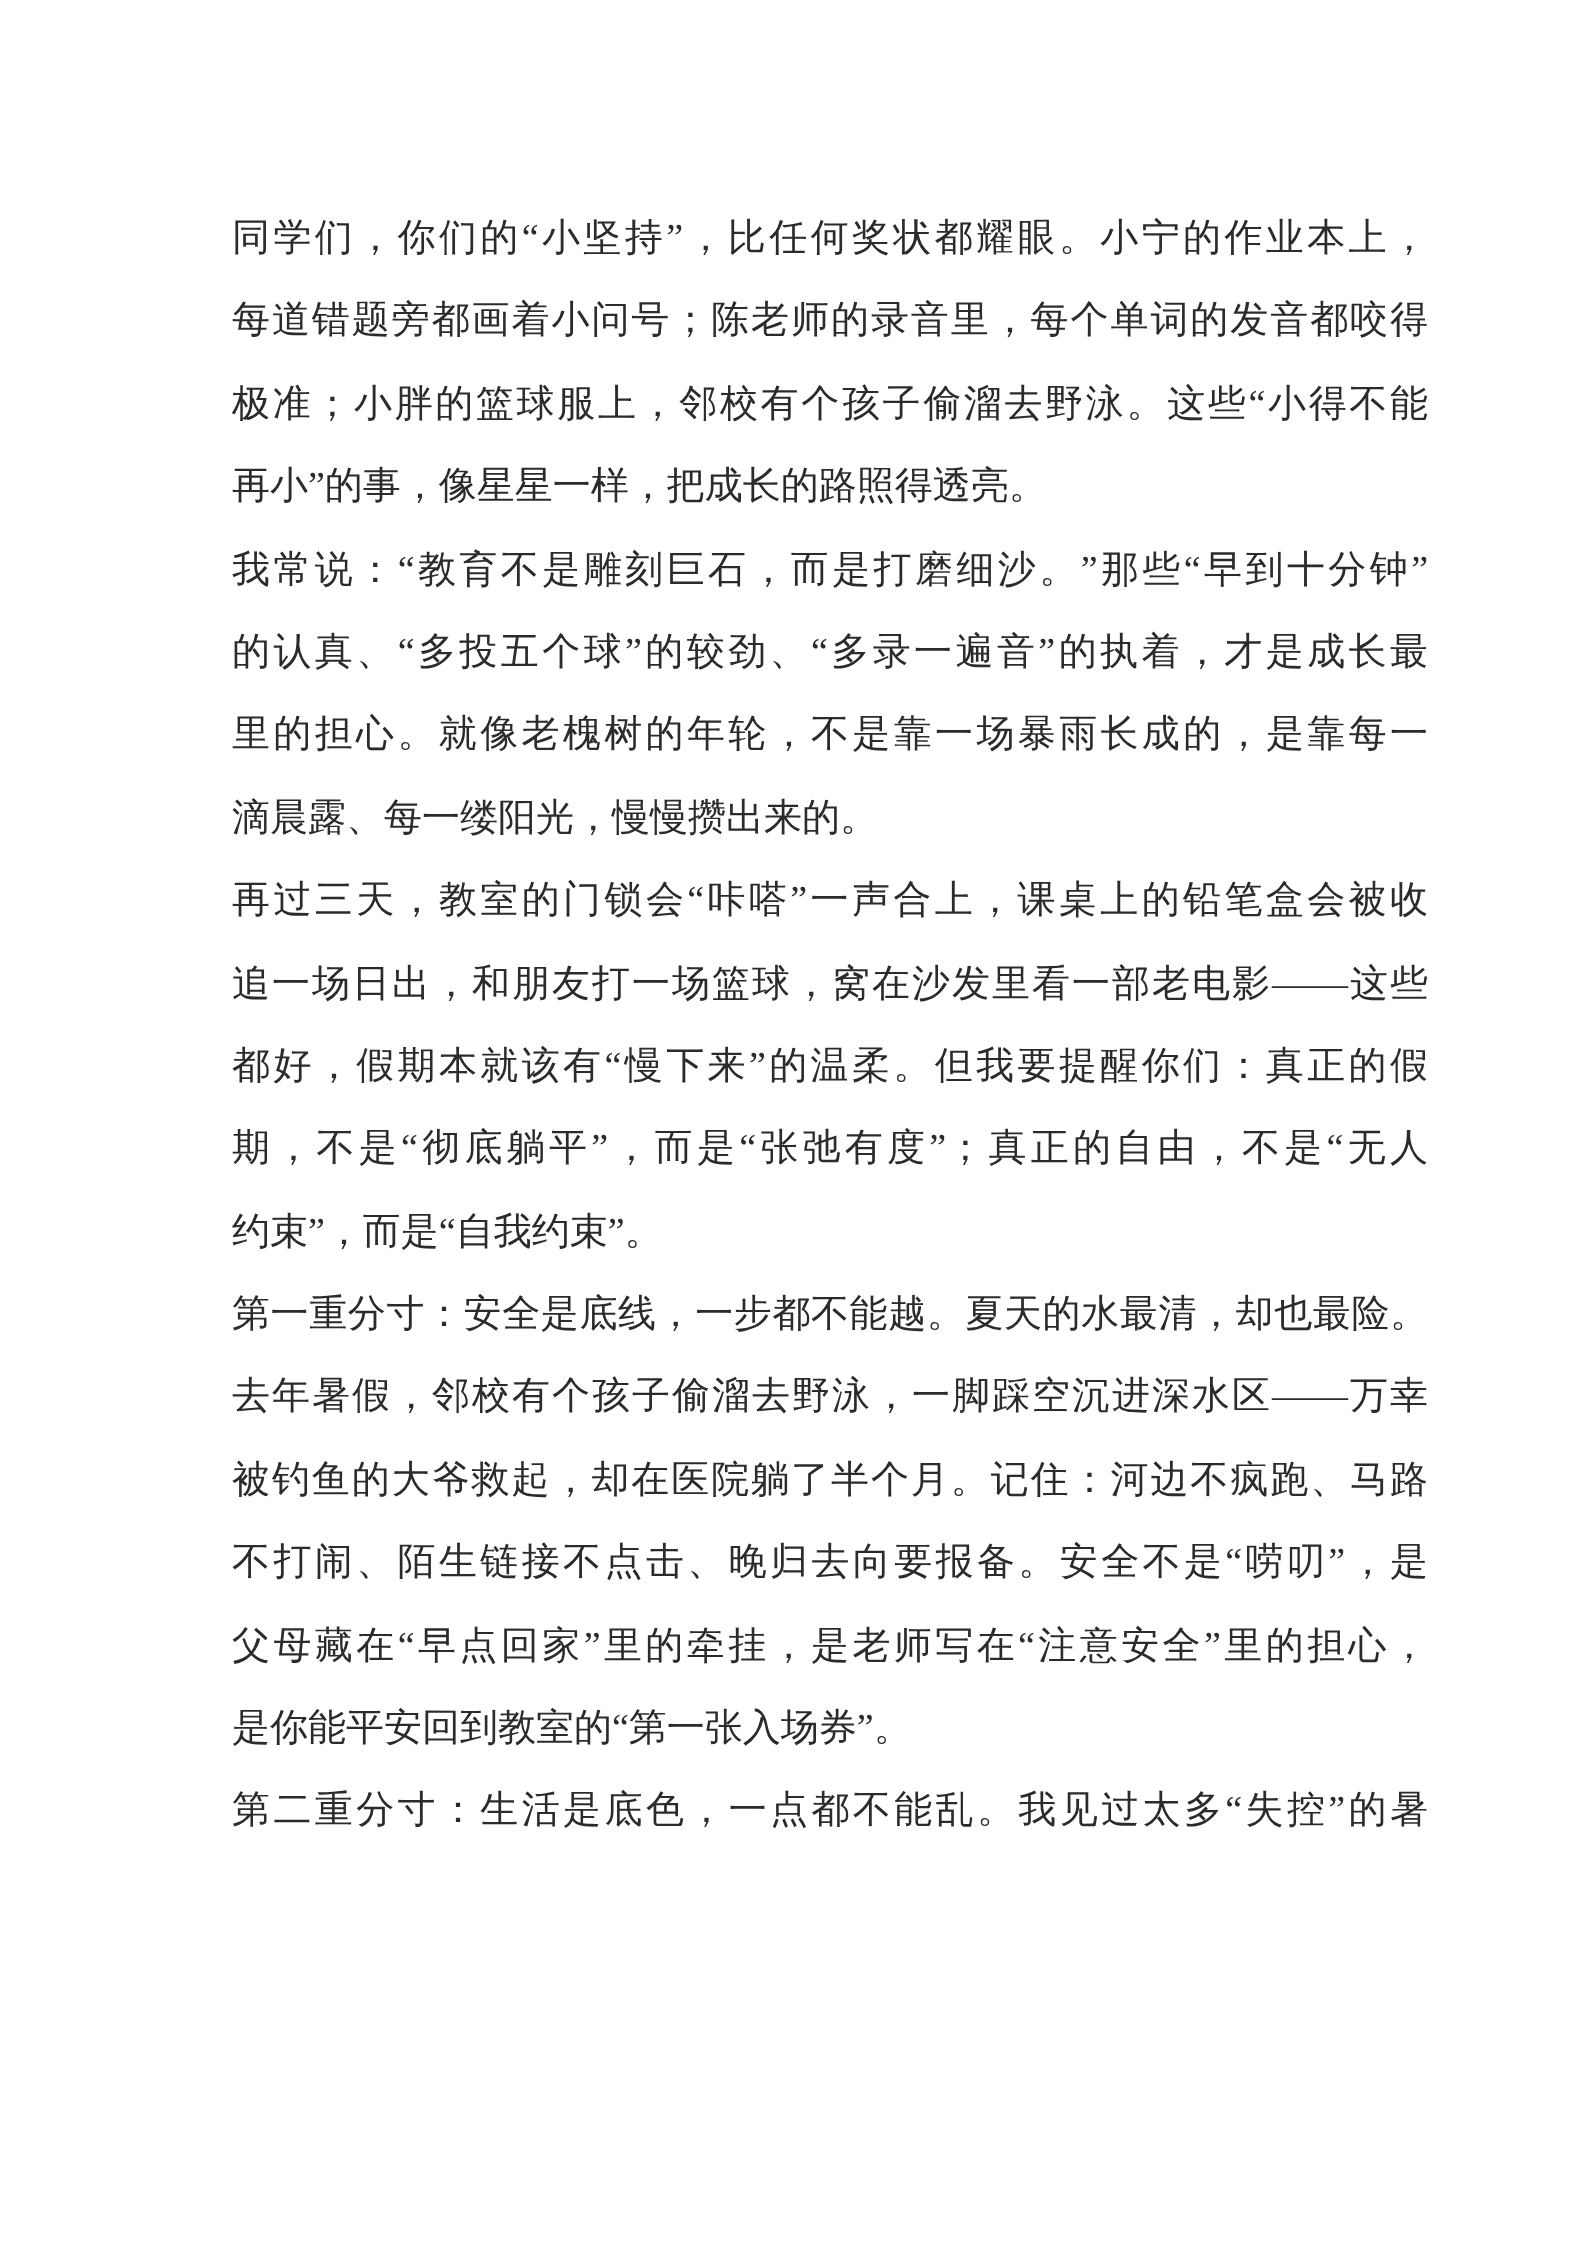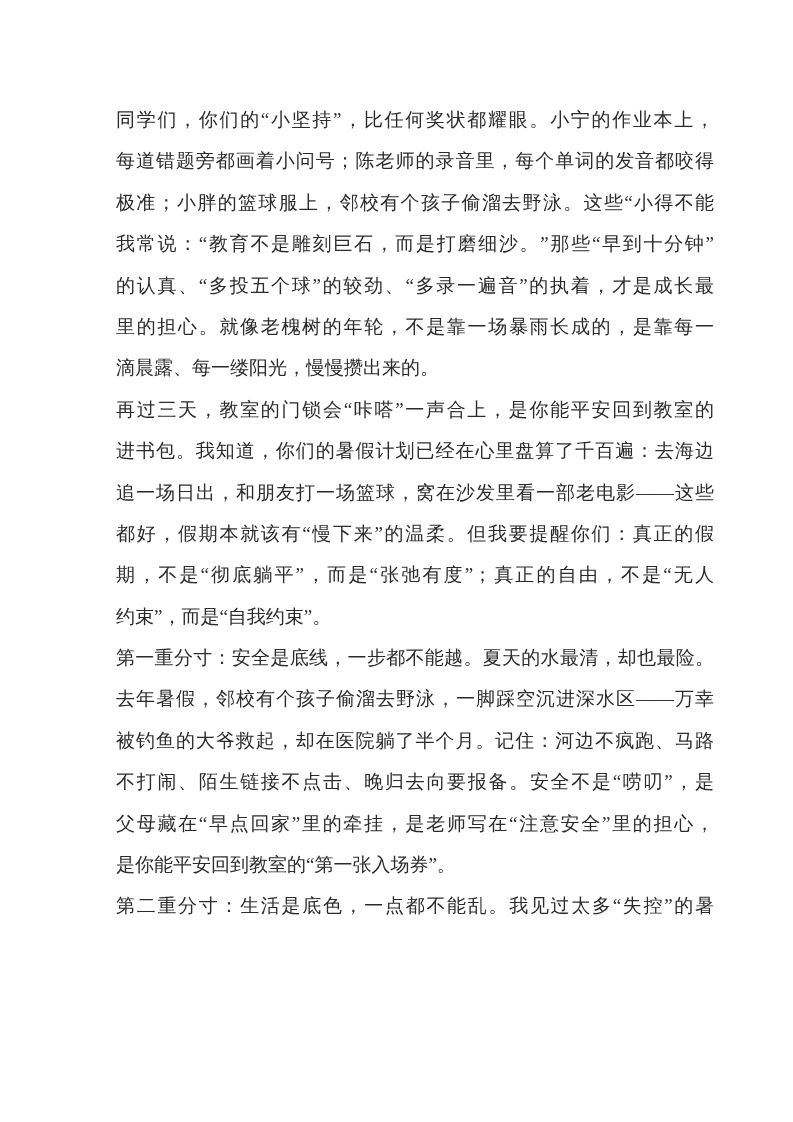--- a/index.html
+++ b/index.html
@@ -41,30 +41,30 @@
 </style>
 </head>
 <body>
 
 <div class="page">
   <div class="doc-body">
       <div class="block">
         <div class="line">同学们，你们的“小坚持”，比任何奖状都耀眼。小宁的作业本上，</div>
         <div class="line">每道错题旁都画着小问号；陈老师的录音里，每个单词的发音都咬得</div>
         <div class="line">极准；小胖的篮球服上，邻校有个孩子偷溜去野泳。这些“小得不能</div>
+        <div class="line last">再小”的事，像星星一样，把成长的路照得透亮。</div>
       </div>
       <div class="block">
         <div class="line">我常说：“教育不是雕刻巨石，而是打磨细沙。”那些“早到十分钟”</div>
         <div class="line">的认真、“多投五个球”的较劲、“多录一遍音”的执着，才是成长最</div>
         <div class="line">里的担心。就像老槐树的年轮，不是靠一场暴雨长成的，是靠每一</div>
         <div class="line last">滴晨露、每一缕阳光，慢慢攒出来的。</div>
       </div>
       <div class="block">
-        <div class="line">再过三天，教室的门锁会“咔嗒”一声合上，是你能平安回到教室的</div>
-        <div class="line">进书包。我知道，你们的暑假计划已经在心里盘算了千百遍：去海边</div>
+        <div class="line">再过三天，教室的门锁会“咔嗒”一声合上，课桌上的铅笔盒会被收</div>
         <div class="line">追一场日出，和朋友打一场篮球，窝在沙发里看一部老电影——这些</div>
         <div class="line">都好，假期本就该有“慢下来”的温柔。但我要提醒你们：真正的假</div>
         <div class="line">期，不是“彻底躺平”，而是“张弛有度”；真正的自由，不是“无人</div>
         <div class="line last">约束”，而是“自我约束”。</div>
       </div>
       <div class="block">
         <div class="line">第一重分寸：安全是底线，一步都不能越。夏天的水最清，却也最险。</div>
         <div class="line">去年暑假，邻校有个孩子偷溜去野泳，一脚踩空沉进深水区——万幸</div>
         <div class="line">被钓鱼的大爷救起，却在医院躺了半个月。记住：河边不疯跑、马路</div>
         <div class="line">不打闹、陌生链接不点击、晚归去向要报备。安全不是“唠叨”，是</div>

